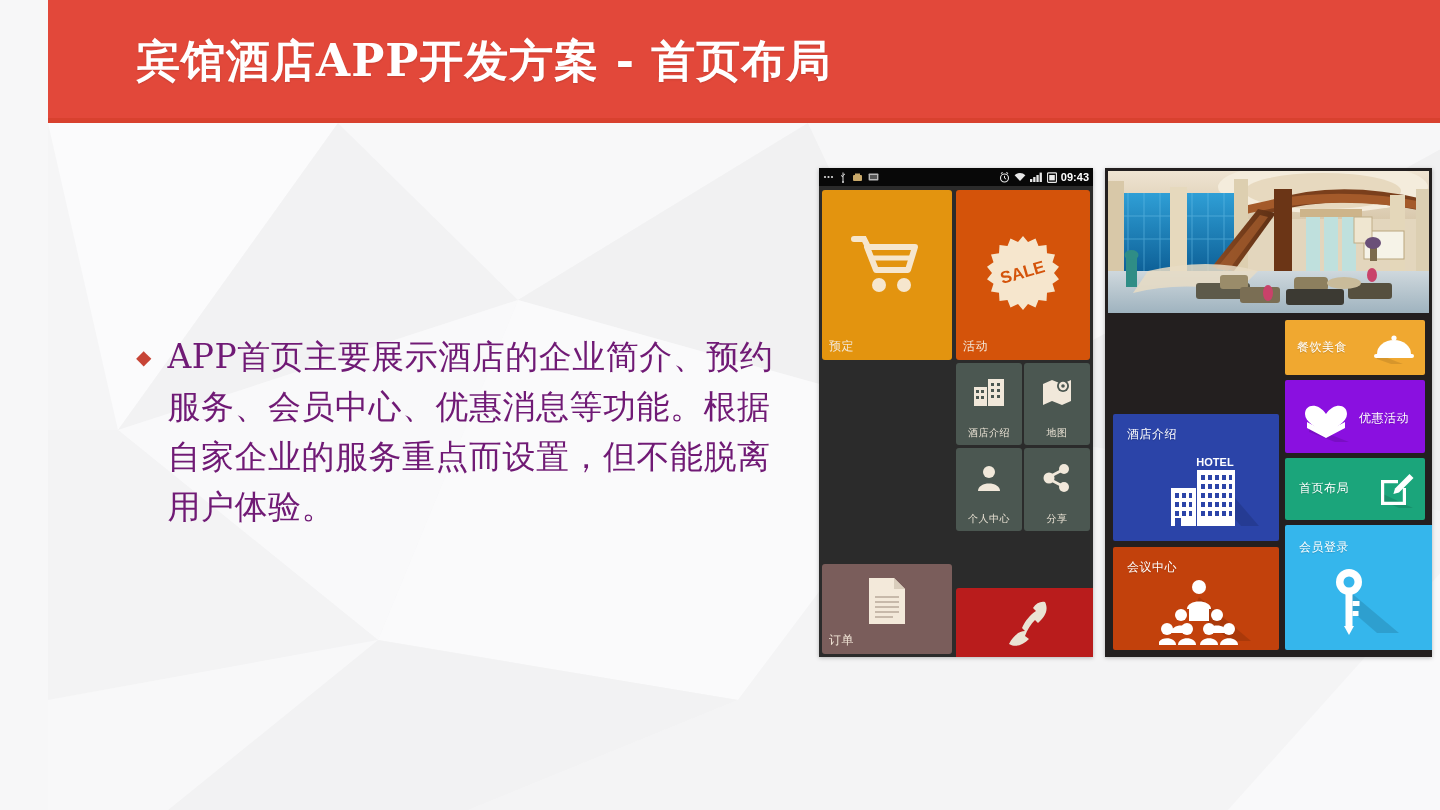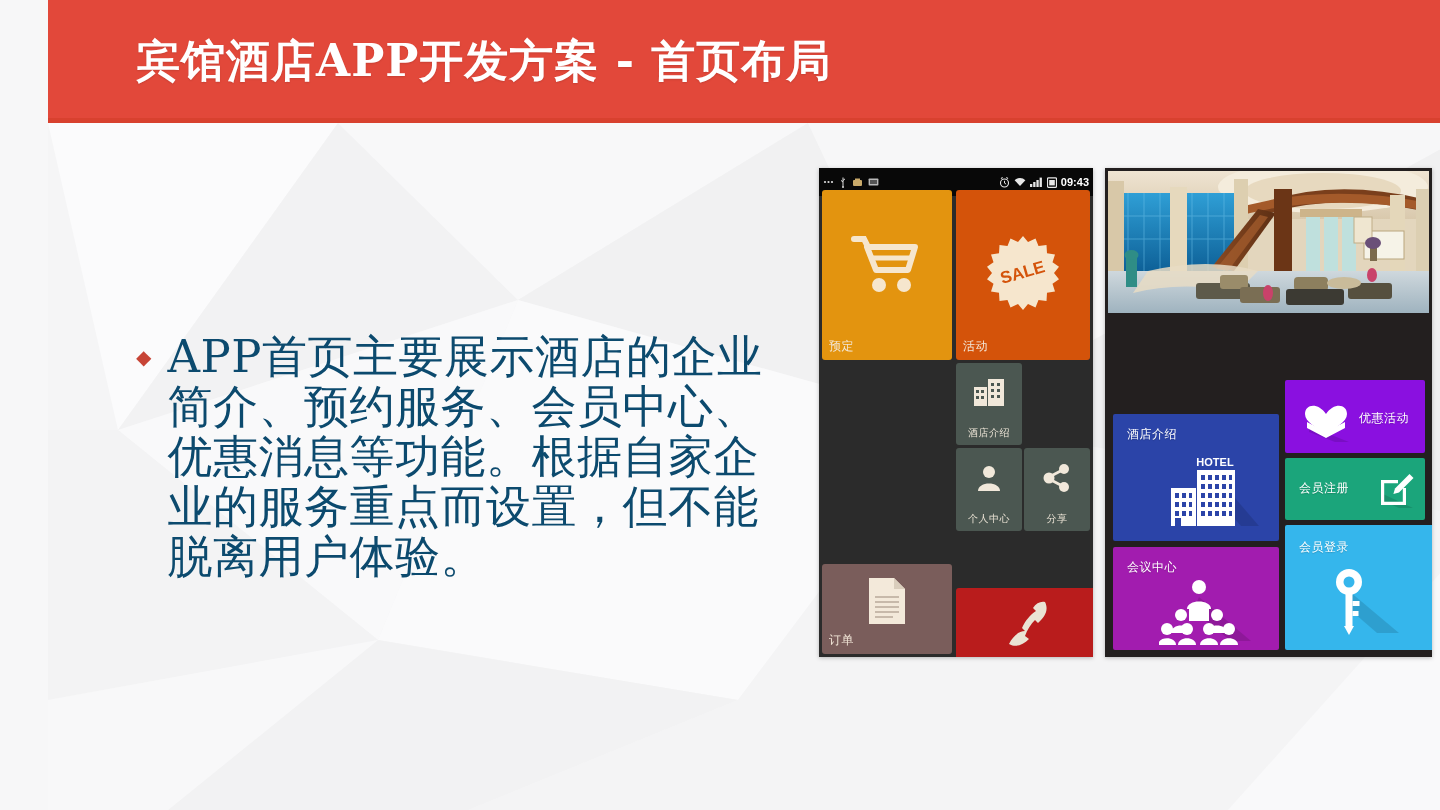--- a/index.html
+++ b/index.html
@@ -33,35 +33,35 @@
 
   
   #bullet-block{
     position:absolute;left:88px;top:332px;width:660px;
     display:flex;align-items:flex-start;
   }
   #bullet-marker{
     color:#c74436;font-size:20px;line-height:50px;margin-right:16px;flex:0 0 auto;
   }
   #bullet-text{
-    color:#0c4a6e;font-size:45px;line-height:50px;
+    color:#701a75;font-size:33px;line-height:50px;
     font-family:"DejaVu Serif","Liberation Serif",serif;
     letter-spacing:0.5px;
   }
 
   
   #phone1{
     position:absolute;left:771px;top:168px;width:274px;height:489px;
     background:#2b2b2b;box-shadow:0 1px 4px rgba(0,0,0,.25);
     overflow:hidden;
   }
   #statusbar{
     position:absolute;left:0;top:0;width:274px;height:18px;
     background:#080808;display:flex;align-items:center;
-    padding:14px 4px;box-sizing:border-box;
+    padding:4px 4px;box-sizing:border-box;
   }
   .sb-left{display:flex;align-items:center;gap:5px;flex:1;}
   .sb-right{display:flex;align-items:center;gap:4px;}
   .sb-ico{display:block;}
   #sb-time{color:#fff;font-size:11px;font-weight:bold;letter-spacing:0;}
 
   .p1-tile{position:absolute;border-radius:3px;overflow:hidden;}
   .p1-label{
     position:absolute;left:7px;bottom:5px;color:#f2e7d8;font-size:12px;
     letter-spacing:.5px;
@@ -97,21 +97,21 @@
     position:absolute;color:#ffffff;font-size:12px;letter-spacing:.5px;
     text-shadow:0 1px 1px rgba(0,0,0,.18);
   }
   .p2-ico{position:absolute;}
 
   #r-keyu  {left:8px;  top:152px; width:166px;height:88px; background:#f2605c;}
   #r-canyin{left:180px;top:152px; width:140px;height:55px; background:#f0a830;}
   #r-youhui{left:180px;top:212px; width:140px;height:73px; background:#8a10e0;}
   #r-jiudian{left:8px; top:246px; width:166px;height:127px;background:#2b44a8;}
   #r-zhuce {left:180px;top:290px; width:140px;height:62px; background:#1ba57b;}
-  #r-huiyi {left:8px;  top:379px; width:166px;height:103px;background:#a21caf;}
+  #r-huiyi {left:8px;  top:379px; width:166px;height:103px;background:#c2410c;}
   #r-denglu{left:180px;top:357px; width:140px;height:125px;background:#35b6ec;padding-left:24px;}
 </style>
 </head>
 <body>
 
 <div id="slide">
 
   <svg id="bg-poly" viewBox="0 0 1440 810" preserveAspectRatio="none">
     <rect width="1440" height="810" fill="#f5f5f6"></rect>
     <polygon points="0,123 290,123 70,430" fill="#fbfbfc"></polygon>
@@ -218,20 +218,29 @@
             <rect x="25" y="6" width="3" height="3"></rect>
           <rect x="19" y="12" width="3" height="3"></rect>
             <rect x="25" y="12" width="3" height="3"></rect>
           <rect x="19" y="18" width="3" height="3"></rect>
             <rect x="25" y="18" width="3" height="3"></rect>
         </g>
       </svg>
       <span class="p1-label-c">酒店介绍</span>
     </div>
 
+    <div class="p1-tile" id="t-ditu">
+      <svg class="p1-ico" style="top:14px" width="32" height="30" viewBox="0 0 32 30">
+        <path d="M2 7 L11 3 L21 7 L30 3 L30 24 L21 28 L11 24 L2 28 Z" fill="#f1e8da"></path>
+        <circle cx="22" cy="9" r="6" fill="#4b5751"></circle>
+        <circle cx="22" cy="9" r="4.2" fill="#f1e8da"></circle>
+        <circle cx="22" cy="9" r="1.8" fill="#4b5751"></circle>
+      </svg>
+      <span class="p1-label-c">地图</span>
+    </div>
 
     <div class="p1-tile" id="t-fenxiang">
       <svg class="p1-ico" style="top:16px" width="28" height="28" viewBox="0 0 28 28">
         <circle cx="21" cy="5" r="5" fill="#f1e8da"></circle>
         <circle cx="6" cy="14" r="5.5" fill="#f1e8da"></circle>
         <circle cx="21" cy="23" r="5" fill="#f1e8da"></circle>
         <path d="M9 11.5 L18.5 6.5 M9 16.5 L18.5 21.5" stroke="#f1e8da" stroke-width="2.8"></path>
       </svg>
       <span class="p1-label-c">分享</span>
     </div>
@@ -334,20 +343,29 @@
         <rect x="18" y="86" width="11" height="30" fill="#2f8d86"></rect>
         <ellipse cx="23.5" cy="84" rx="7" ry="5" fill="#2f8d86"></ellipse>
         <rect x="262" y="74" width="7" height="16" fill="#7b6a4c"></rect>
         <ellipse cx="265" cy="72" rx="8" ry="6" fill="#6a4f78"></ellipse>
         <ellipse cx="160" cy="122" rx="5" ry="8" fill="#c9426a"></ellipse>
         <ellipse cx="264" cy="104" rx="5" ry="7" fill="#c9426a"></ellipse>
       </svg>
     </div>
 
 
+    <div class="p2-tile" id="r-canyin">
+      <span class="p2-label" style="left:12px;top:19px">餐饮美食</span>
+      <svg class="p2-ico" style="left:88px;top:12px" width="42" height="32" viewBox="0 0 42 32">
+        <path d="M4 22 l26 10 -12 0 -14 -5 Z" fill="#000" opacity=".10"></path>
+        <circle cx="21" cy="6" r="2.6" fill="#fff"></circle>
+        <path d="M4 22 A17 14 0 0 1 38 22 Z" fill="#fff"></path>
+        <rect x="1" y="22" width="40" height="4" rx="2" fill="#fff"></rect>
+      </svg>
+    </div>
 
     <div class="p2-tile" id="r-youhui">
       <span class="p2-label" style="left:74px;top:30px">优惠活动</span>
       <svg class="p2-ico" style="left:14px;top:12px" width="54" height="50" viewBox="0 0 54 50">
         <path d="M10 34 l40 16 -14 0 -26 -10 Z" fill="#000" opacity=".12"></path>
         <path d="M27 22 C19 10 6 12 6 22 C6 30 18 36 27 42 C36 36 48 30 48 22 C48 12 35 10 27 22 Z" fill="#fff"></path>
         <path d="M8 30 L27 40 L46 30 L46 36 L27 46 L8 36 Z" fill="#fff"></path>
       </svg>
     </div>
 
@@ -392,21 +410,21 @@
             <rect x="26" y="50" width="3" height="5"></rect>
           <rect x="12" y="59" width="4" height="5"></rect>
             <rect x="19" y="59" width="4" height="5"></rect>
             <rect x="26" y="59" width="3" height="5"></rect>
           <rect x="12" y="66" width="6" height="8"></rect>
         </g>
       </svg>
     </div>
 
     <div class="p2-tile" id="r-zhuce">
-      <span class="p2-label" style="left:14px;top:22px">会员注册</span>
+      <span class="p2-label" style="left:14px;top:22px">首页布局</span>
       <svg class="p2-ico" style="left:92px;top:14px" width="38" height="36" viewBox="0 0 38 36">
         <path d="M6 22 l30 14 -14 0 -16 -7 Z" fill="#000" opacity=".12"></path>
         <path d="M4 8 h17 v3.2 H7.2 v18.6 h18.6 V16 H29 v17 H4 Z" fill="#fff"></path>
         <path d="M32.5 2 l4 4 -14.5 14.5 -5.6 1.6 1.6 -5.6 Z" fill="#fff"></path>
       </svg>
     </div>
 
     <div class="p2-tile" id="r-huiyi">
       <span class="p2-label" style="left:14px;top:12px">会议中心</span>
       <svg class="p2-ico" style="left:46px;top:32px" width="102" height="66" viewBox="0 0 102 66">

